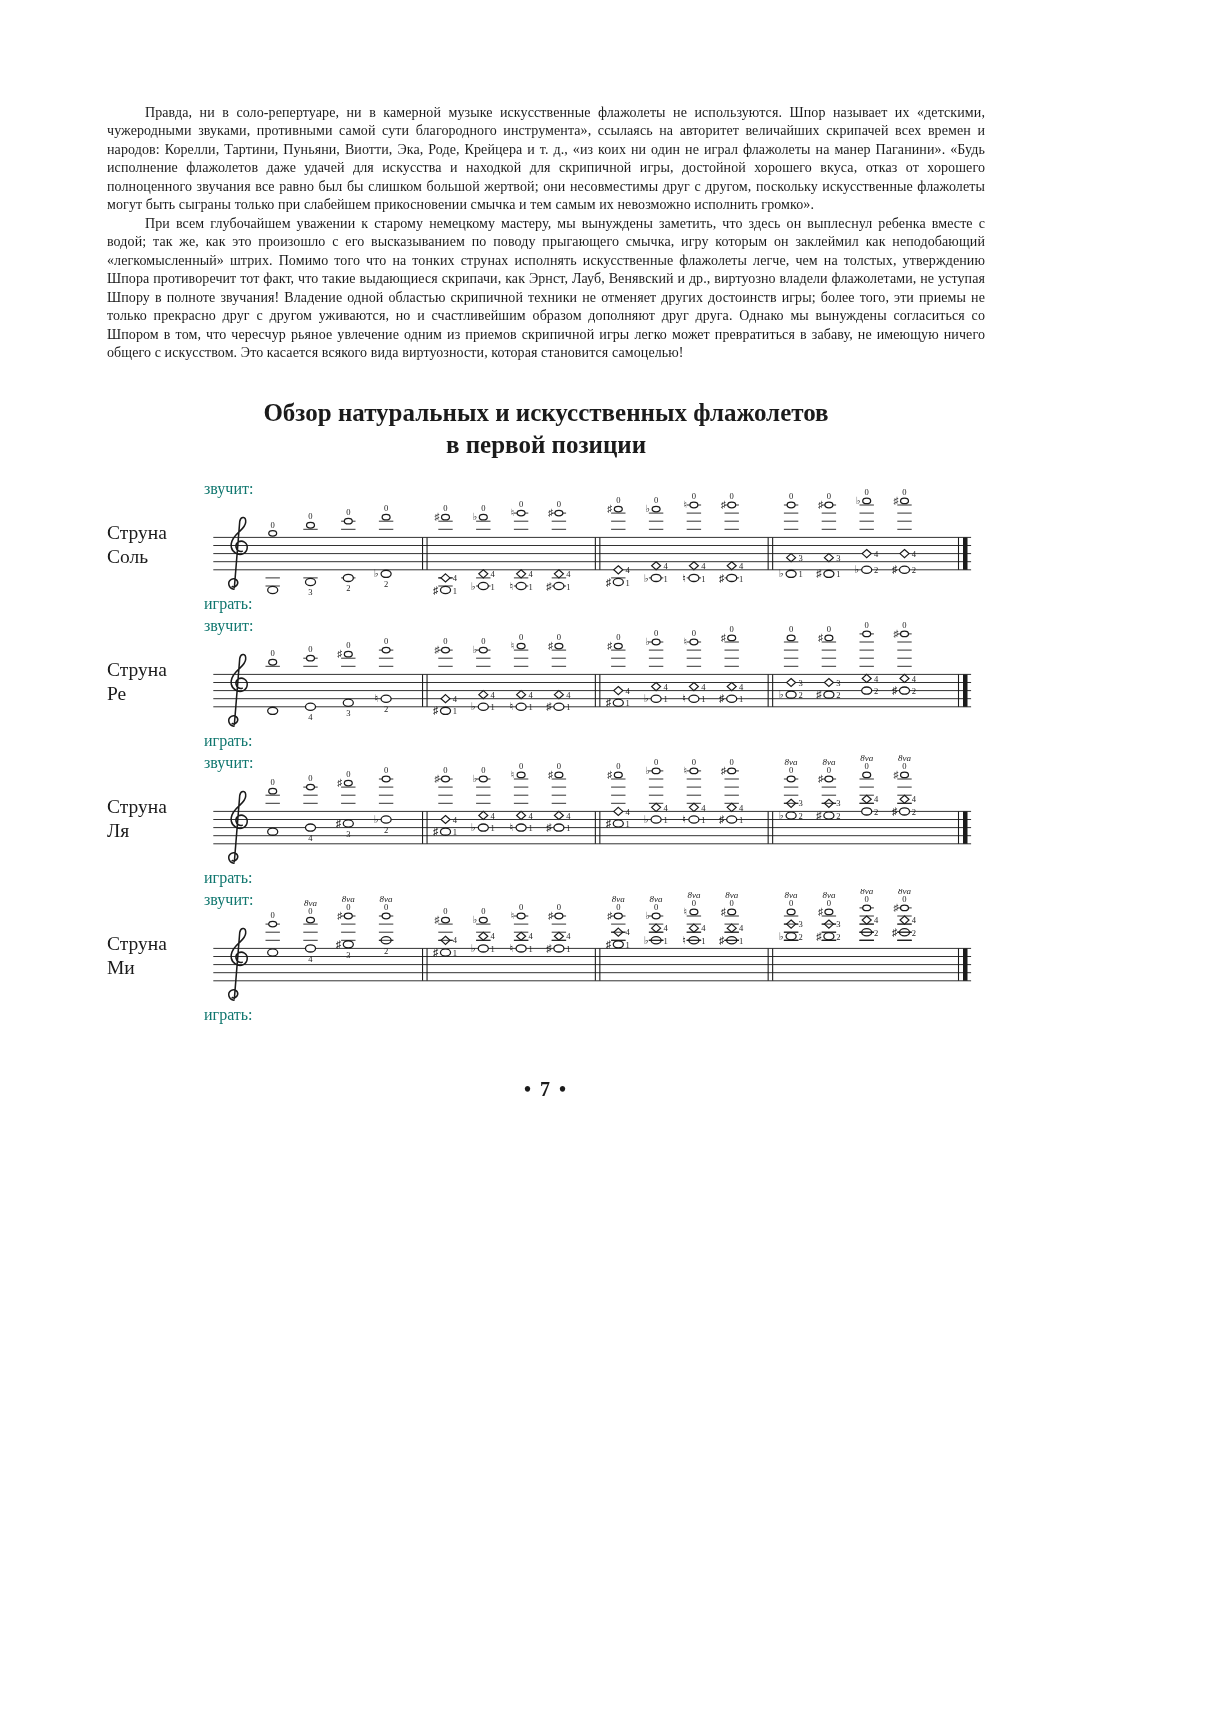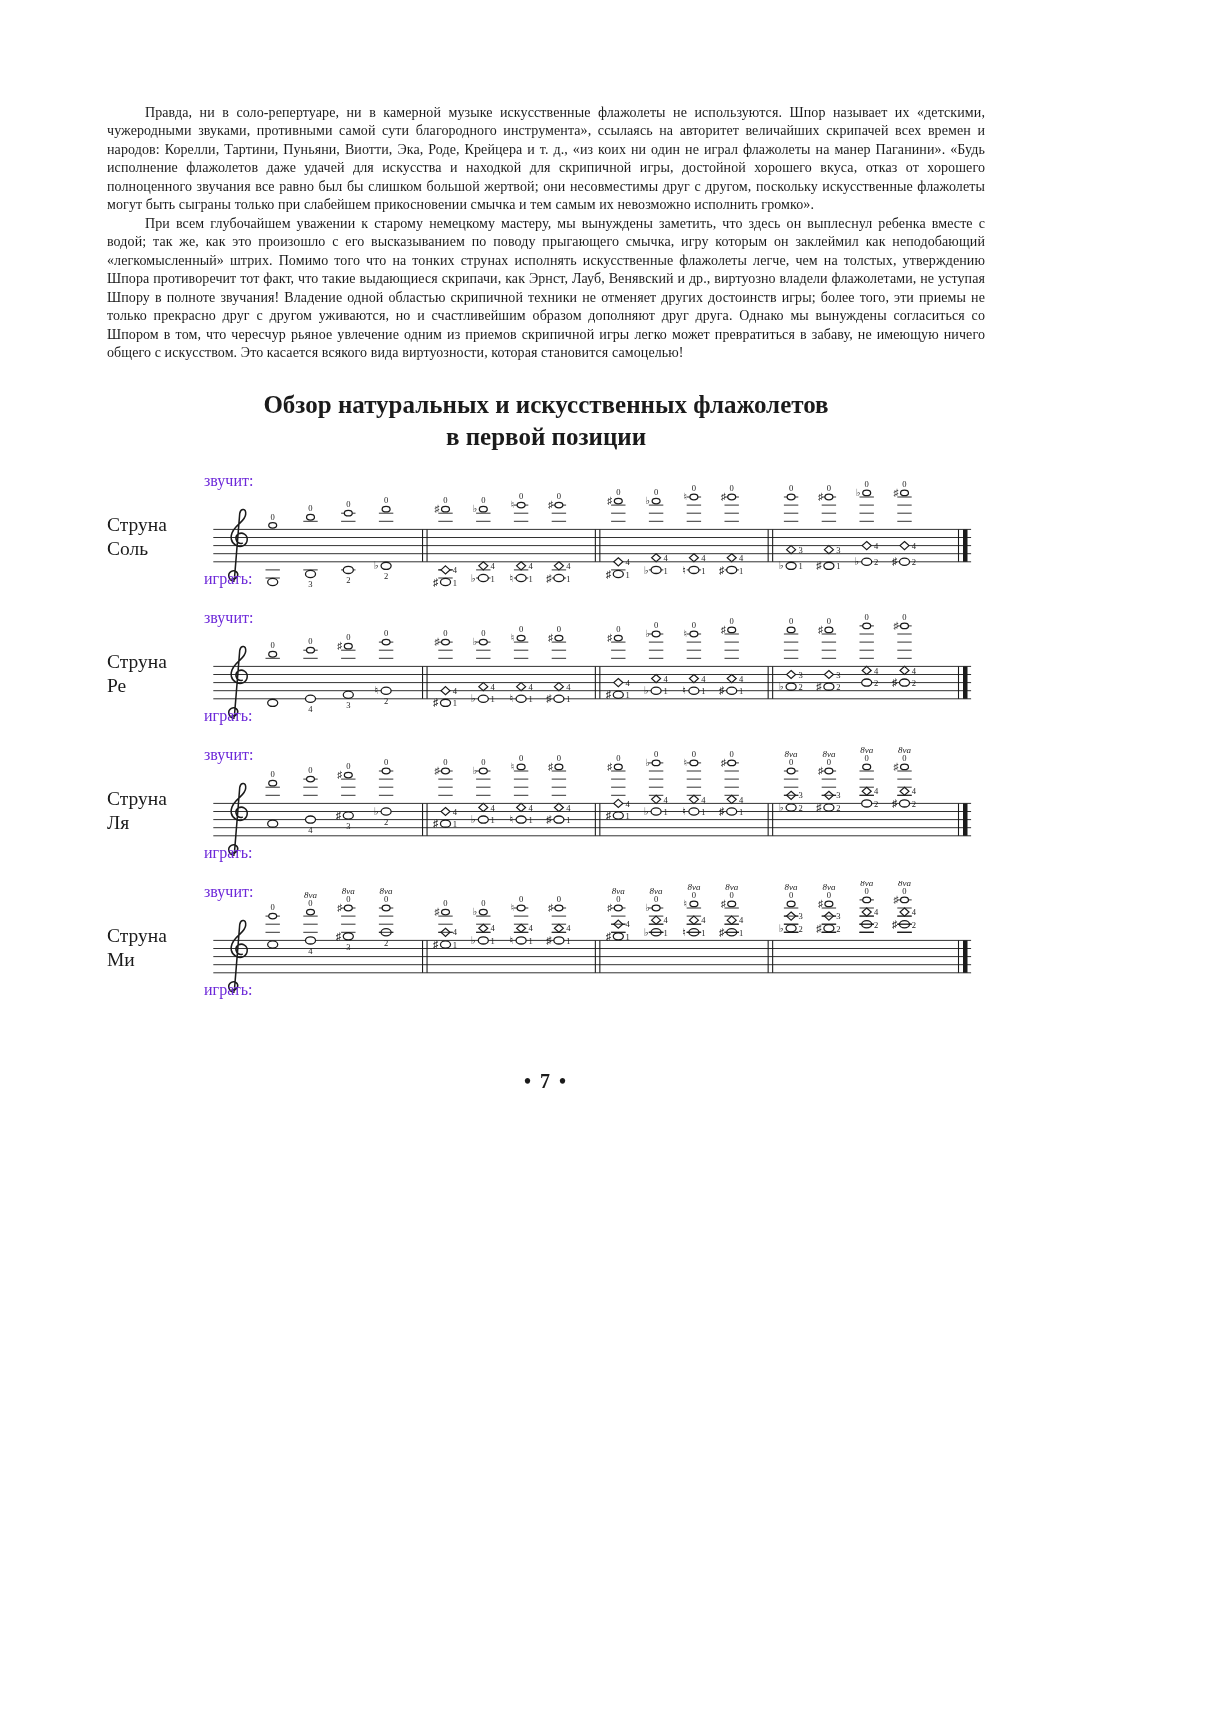--- a/index.html
+++ b/index.html
@@ -18,33 +18,33 @@
     line-height:1.32;
     text-align:justify;
     text-indent:38px;
     letter-spacing:0.1px;
   }
   .heading {
     font-size:25px;
     font-weight:bold;
     text-align:center;
     line-height:1.3;
-    margin-top:26px;
+    margin-top:34px;
   }
   .notation { margin-top:16px; }
   .system { display:flex; align-items:center; margin-bottom:2px; }
   .string-label {
     width:95px; text-align:left;
     font-size:19.5px; line-height:1.25;
   }
   .staff-wrap { position:relative; width:775px; }
   .staff-wrap svg { display:block; width:775px; height:135px; }
-  .nlbl { position:absolute; left:2px; font-size:16px; color:#6d28d9; }
+  .nlbl { position:absolute; left:2px; font-size:16px; color:#0f766e; }
   .nlbl.top { top:2px; }
-  .nlbl.bot { bottom:17px; }
+  .nlbl.bot { bottom:0px; }
   .pageno {
     text-align:center;
     font-size:20px;
     font-weight:bold;
     margin-top:54px;
     letter-spacing:2px;
   }
 </style>
 </head>
 <body>

